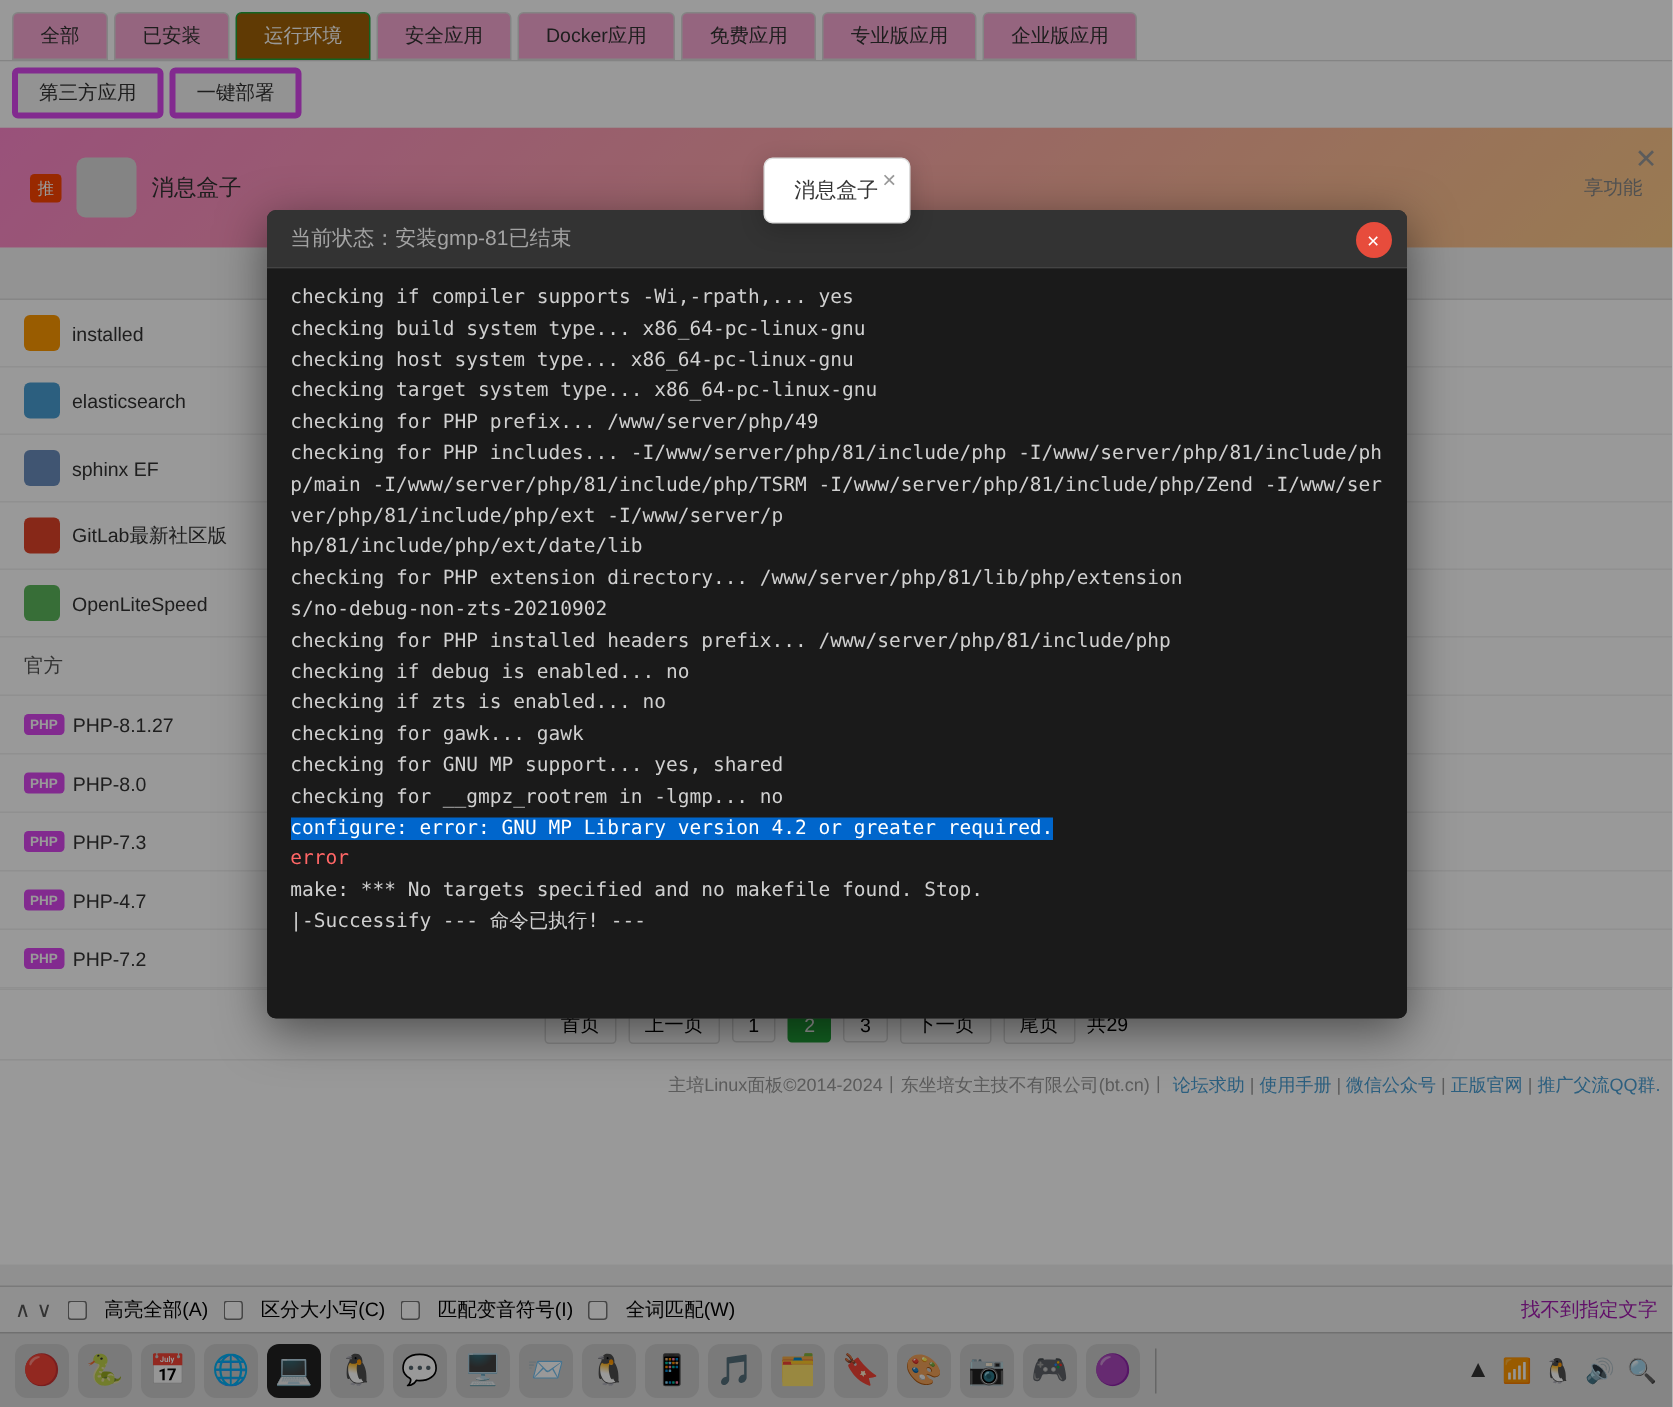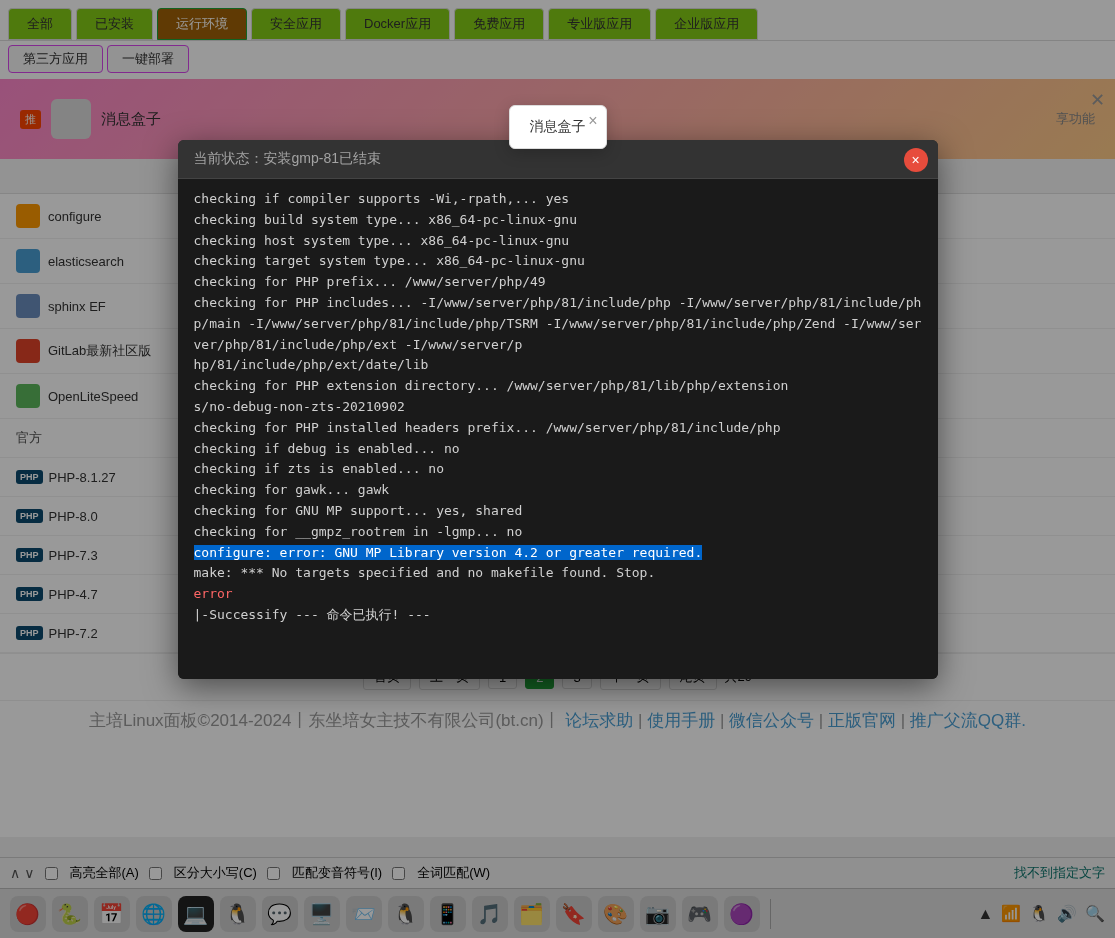--- a/index.html
+++ b/index.html
@@ -20,37 +20,37 @@
       border-bottom: 1px solid #ddd;
       padding: 8px 8px 0 8px;
       gap: 4px;
     }
     .tab-item {
       padding: 6px 18px;
       border: 1px solid #ddd;
       border-radius: 4px 4px 0 0;
       cursor: pointer;
       font-size: 13px;
-      background: #84cc16;
+      background: #f9a8d4;
       color: #333;
     }
     .tab-item.active {
       background: #a16207;
       color: #fff;
       border-color: #20a53a;
     }
     .tab-bar-row2 {
       display: flex;
       gap: 4px;
       padding: 4px 8px 6px 8px;
       background: #fff;
     }
     .tab-item2 {
       padding: 4px 14px;
-      border: 1px solid #d946ef;
+      border: 4px solid #d946ef;
       border-radius: 4px;
       cursor: pointer;
       font-size: 13px;
       background: #f5f5f5;
       color: #333;
     }
 
     
     .main-area {
       display: flex;
@@ -167,22 +167,22 @@
       font-size: 13px;
     }
     .page-btn.active {
       background: #20a53a;
       color: #fff;
       border-color: #20a53a;
     }
 
     
     .footer {
-      text-align: center;
-      font-size: 17px;
+      text-align: right;
+      font-size: 12px;
       color: #999;
       padding: 8px;
       background: #fff;
       border-top: 1px solid #eee;
     }
     .footer a { color: #4a9fd4; text-decoration: none; }
 
     
     .find-bar {
       display: flex;
@@ -194,21 +194,21 @@
       position: absolute;
       bottom: 50px;
       left: 0;
       width: 100%;
       font-size: 13px;
     }
     .find-arrows { display: flex; gap: 4px; }
     .find-arrow-btn { cursor: pointer; font-size: 14px; color: #555; }
     .find-option { display: flex; align-items: center; gap: 12px; cursor: pointer; }
     .find-option input[type=checkbox] { cursor: pointer; }
-    .find-no-result { color: #0f766e; font-size: 13px; margin-left: auto; }
+    .find-no-result { color: #a21caf; font-size: 13px; margin-left: auto; }
 
     
     .dock-bar {
       position: absolute;
       bottom: 0;
       left: 0;
       width: 100%;
       height: 50px;
       background: rgba(220,220,220,0.9);
       border-top: 1px solid #bbb;
@@ -330,21 +330,21 @@
       right: 8px;
       top: 6px;
       cursor: pointer;
       color: #999;
       font-size: 16px;
     }
     .notif-title { font-size: 14px; color: #333; }
 
     
     .php-logo {
-      background: #0c4a6e;
+      background: #d946ef;
       color: #fff;
       font-size: 9px;
       font-weight: bold;
       padding: 2px 4px;
       border-radius: 3px;
       margin-right: 6px;
     }
   </style>
 </head>
 <body>
@@ -383,21 +383,21 @@
       <div class="col-price"></div>
       <div class="col-expire">到期时间</div>
       <div class="col-action"></div>
     </div>
 
     <div class="table-rows" style="max-height:460px;">
 
       <div class="table-row">
         <div class="app-name-cell">
           <span class="app-icon" style="background:#f90;"></span>
-          <span>configure</span>
+          <span>installed</span>
         </div>
         <div class="app-dev">官方</div>
         <div class="app-desc"></div>
         <div class="app-price"></div>
         <div class="app-expire">--</div>
         <div class="app-action"></div>
       </div>
 
       <div class="table-row">
         <div class="app-name-cell">
@@ -560,22 +560,22 @@
       <div class="line">checking for PHP prefix... /www/server/php/49</div>
       <div class="line">checking for PHP includes... -I/www/server/php/81/include/php -I/www/server/php/81/include/php/main -I/www/server/php/81/include/php/TSRM -I/www/server/php/81/include/php/Zend -I/www/server/php/81/include/php/ext -I/www/server/p<br>hp/81/include/php/ext/date/lib</div>
       <div class="line">checking for PHP extension directory... /www/server/php/81/lib/php/extension<br>s/no-debug-non-zts-20210902</div>
       <div class="line">checking for PHP installed headers prefix... /www/server/php/81/include/php</div>
       <div class="line">checking if debug is enabled... no</div>
       <div class="line">checking if zts is enabled... no</div>
       <div class="line">checking for gawk... gawk</div>
       <div class="line">checking for GNU MP support... yes, shared</div>
       <div class="line">checking for __gmpz_rootrem in -lgmp... no</div>
       <div class="line"><span class="highlight">configure: error: GNU MP Library version 4.2 or greater required.</span></div>
+      <div class="line error-line">error</div>
       <div class="line">make: *** No targets specified and no makefile found. Stop.</div>
-      <div class="line error-line">error</div>
       <div class="line">|-Successify --- 命令已执行! ---</div>
     </div>
   </div>
 </div>
 
 <div class="find-bar">
   <div class="find-arrows">
     <span class="find-arrow-btn">∧</span>
     <span class="find-arrow-btn">∨</span>
   </div>

